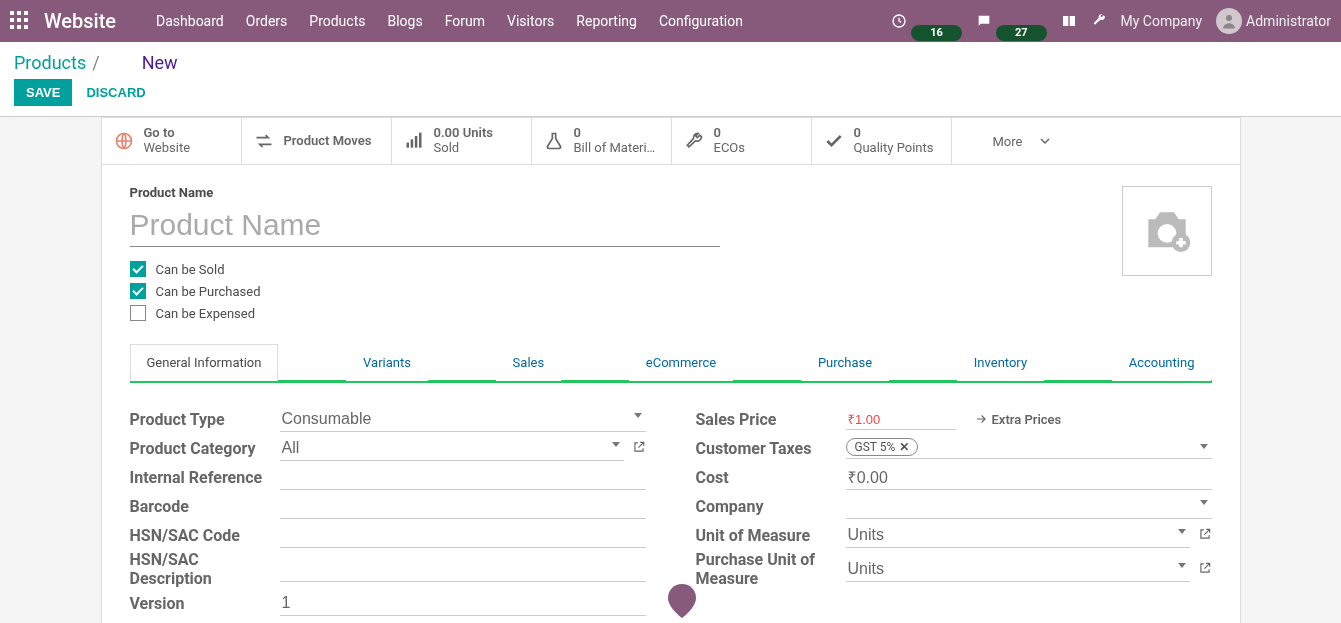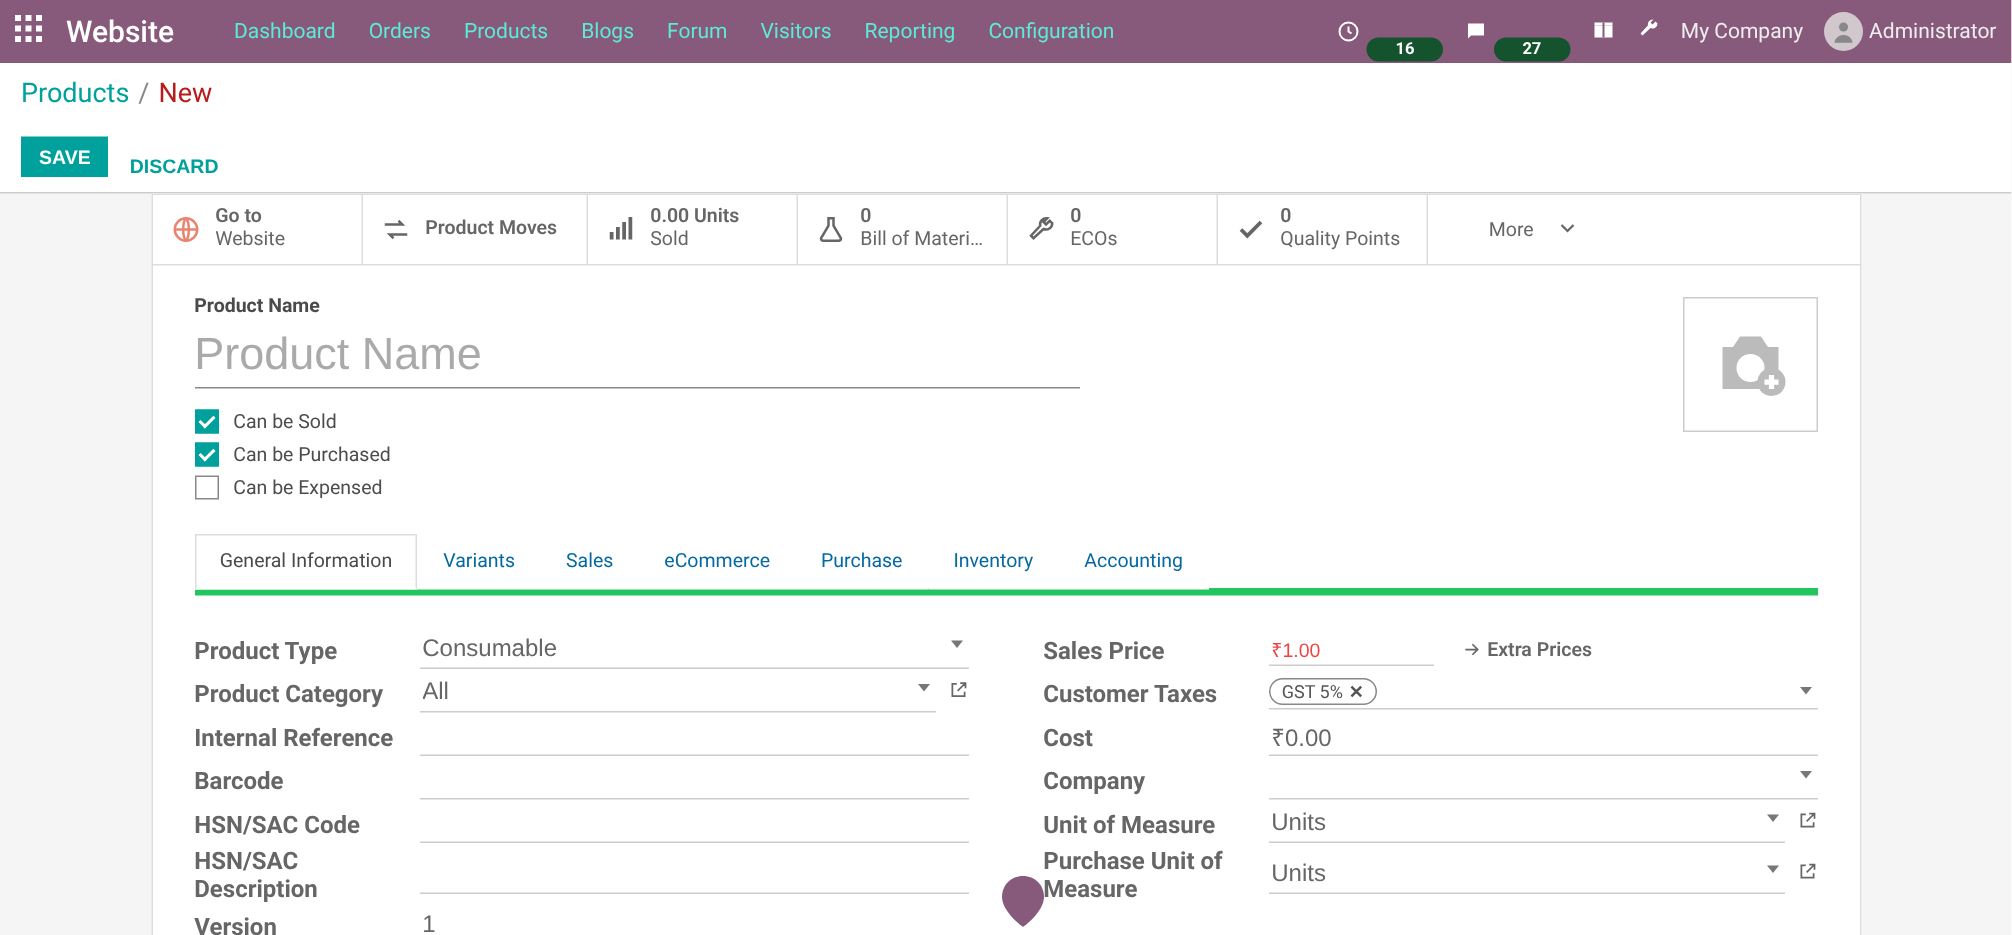--- a/index.html
+++ b/index.html
@@ -1,52 +1,52 @@
 <!DOCTYPE html>
 <html><head>
 <meta charset="utf-8">
 <style>
   * { box-sizing: border-box; margin: 0; padding: 0; }
   body { font-family: -apple-system, BlinkMacSystemFont, "Segoe UI", Roboto, "Helvetica Neue", Arial, sans-serif; font-size: 13px; color: #4c4c4c; background: #f5f5f5; width: 1341px; }
   .topbar { background: #875a7b; height: 42px; display: flex; align-items: center; color: #fff; padding: 0 10px; }
   .apps-grid svg { fill: #fff; }
   .brand { font-size: 20px; font-weight: 500; margin-left: 16px; margin-right: 40px; }
   .topnav { display: flex; gap: 22px; flex: 1; }
-  .topnav a { color: #5eead4; text-decoration: none; font-size: 14px; cursor: pointer; }
+  .topnav a { color: #ffffff; text-decoration: none; font-size: 14px; cursor: pointer; }
   .top-right { display: flex; align-items: center; gap: 14px; }
   .bubble { display: flex; align-items: center; gap: 4px; cursor: pointer; }
   .badge { background: #14532d; color: #fff; border-radius: 10px; padding: 0 19px; font-size: 11px; font-weight: 700; line-height: 16px; margin-top: 24px; }
   .avatar { width: 26px; height: 26px; border-radius: 50%; background: #d1c7cd; display: flex; align-items: center; justify-content: center; }
   .page-head { background: #fff; border-bottom: 1px solid #ccc; padding: 10px 14px; }
   .breadcrumb { font-size: 18px; display: flex; gap: 6px; align-items: baseline; }
   .breadcrumb .link { color: #00a09d; cursor: pointer; }
   .breadcrumb .sep { color: #888; }
-  .breadcrumb .cur { color: #b91c1c; }
-  .actions { margin-top: 18px; display: flex; gap: 14px; align-items: flex-end; }
+  .breadcrumb .cur { color: #4c1d95; margin-left: 36px; }
+  .actions { margin-top: 6px; display: flex; gap: 14px; align-items: center; }
   .btn-save { background: #00a09d; color: #fff; border: none; padding: 6px 12px; font-size: 13px; font-weight: 600; cursor: pointer; }
   .btn-discard { background: none; border: none; color: #00a09d; font-size: 13px; font-weight: 600; cursor: pointer; }
   .sheet-wrap { padding: 0; display: flex; justify-content: center; }
   .sheet { width: 1140px; background: #fff; border: 1px solid #ddd; margin-top: 0; position: relative; }
   .stat-row { display: flex; border-bottom: 1px solid #ddd; }
   .stat { border-right: 1px solid #ddd; padding: 8px 12px; display: flex; align-items: center; gap: 10px; color: #666; font-size: 13px; cursor: pointer; min-height: 46px; }
   .stat:last-child { border-right: none; }
   .stat .txt { display: flex; flex-direction: column; line-height: 1.15; }
   .stat .txt .line1 { font-weight: 600; }
   .stat.more { justify-content: center; flex: 0 0 140px; }
   .body-pad { padding: 20px 28px 20px 28px; }
   .prodname-label { font-size: 13px; font-weight: 700; color: #4a4a4a; margin-bottom: 4px; display: block; }
   .prodname-input { width: 590px; border: none; border-bottom: 1px solid #888; font-size: 30px; color: #888; padding: 4px 0; outline: none; background: transparent; }
   .prodname-input::placeholder { color: #aaa; }
   .img-box { position: absolute; right: 28px; top: 68px; width: 90px; height: 90px; border: 1px solid #ccc; display: flex; align-items: center; justify-content: center; cursor: pointer; }
   .checks { margin-top: 14px; display: flex; flex-direction: column; gap: 6px; }
   .chk-row { display: flex; align-items: center; gap: 10px; }
   .chk { width: 16px; height: 16px; border: 1px solid #888; display: inline-flex; align-items: center; justify-content: center; cursor: pointer; flex-shrink: 0; }
   .chk.on { background: #00a09d; border-color: #00a09d; }
   .chk.on::after { content: ""; width: 4px; height: 8px; border: solid #fff; border-width: 0 2px 2px 0; transform: rotate(45deg); margin-top: -2px; }
-  .tabs { margin-top: 22px; border-bottom: 5px solid #22c55e; display: flex; }
+  .tabs { margin-top: 22px; border-bottom: 3px solid #22c55e; display: flex; justify-content: space-between; }
   .tab { padding: 10px 16px; border: 1px solid transparent; border-bottom: none; color: #0369a1; cursor: pointer; position: relative; top: 1px; background: #fff; }
   .tab.active { border-color: #ddd; border-bottom: 1px solid #fff; color: #4a4a4a; }
   .form-grid { display: flex; gap: 50px; margin-top: 22px; }
   .col { flex: 1; }
   .frow { display: flex; align-items: center; min-height: 28px; margin-bottom: 1px; }
   .flabel { width: 150px; font-size: 16px; font-weight: 700; color: #666; }
   .fctrl { flex: 1; position: relative; }
   .inp, .sel { width: 100%; border: none; border-bottom: 1px solid #ccc; padding: 3px 18px 3px 2px; font-size: 16px; color: #666; background: transparent; outline: none; }
   .sel { cursor: pointer; }
   .caret { position: absolute; right: 4px; top: 6px; pointer-events: none; }

